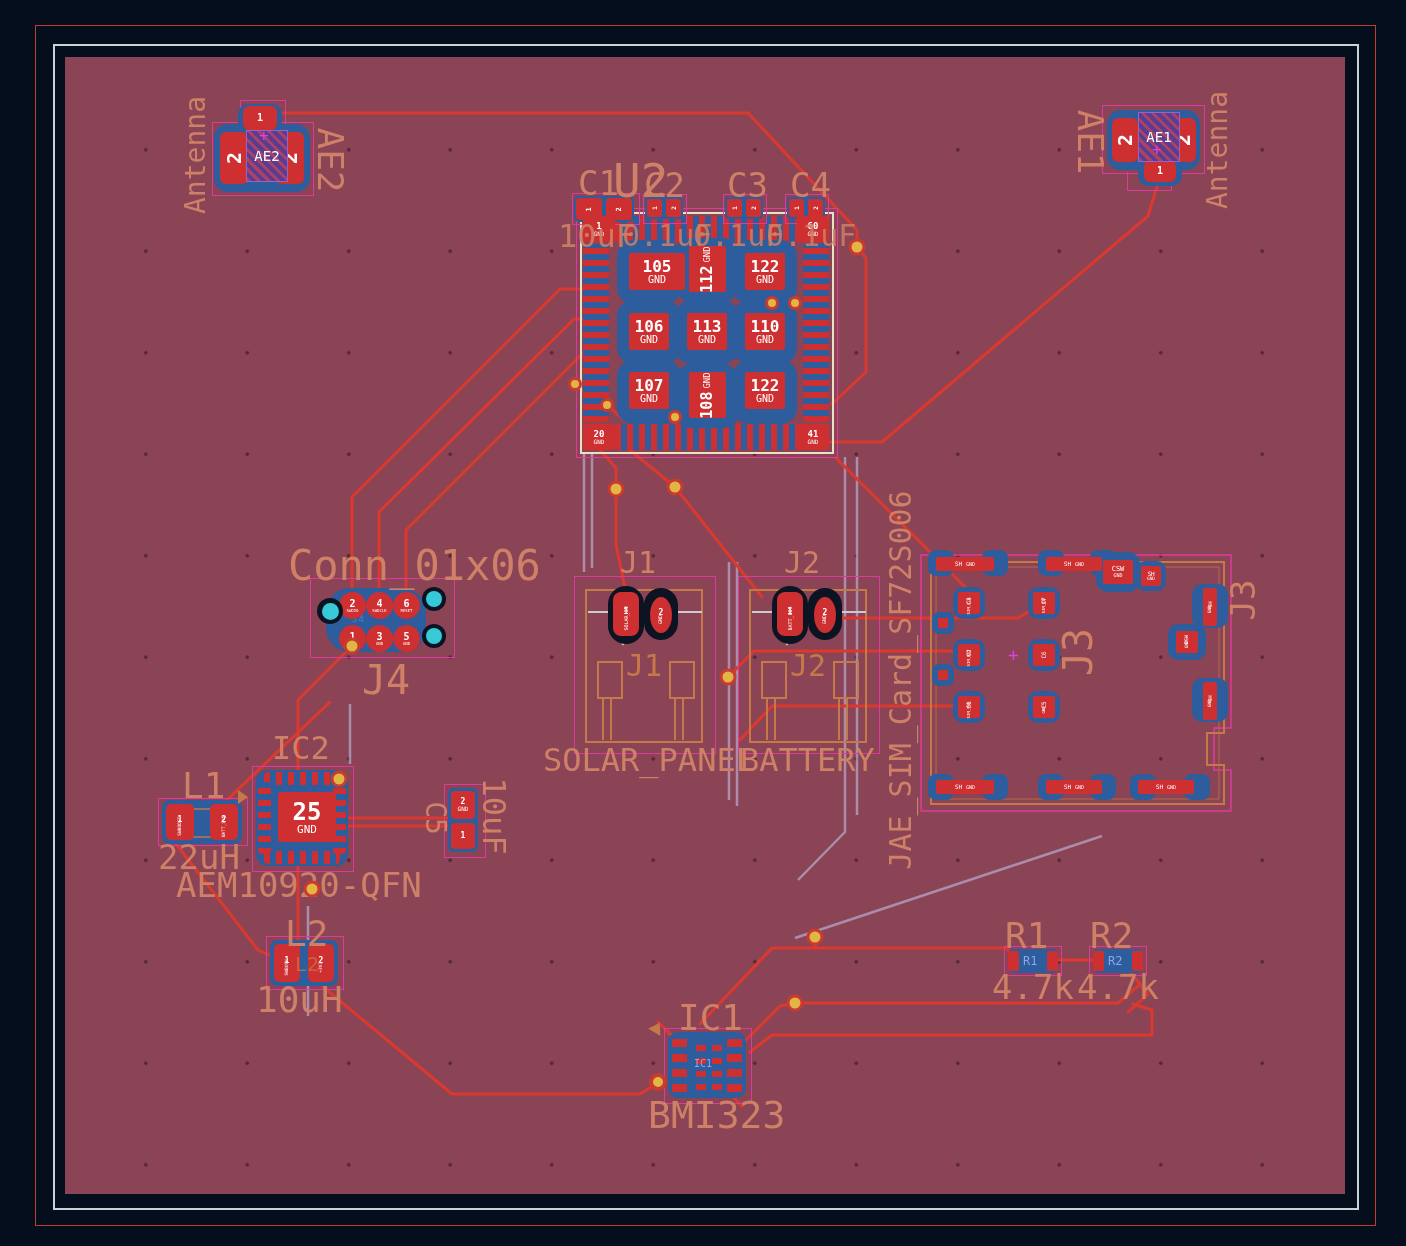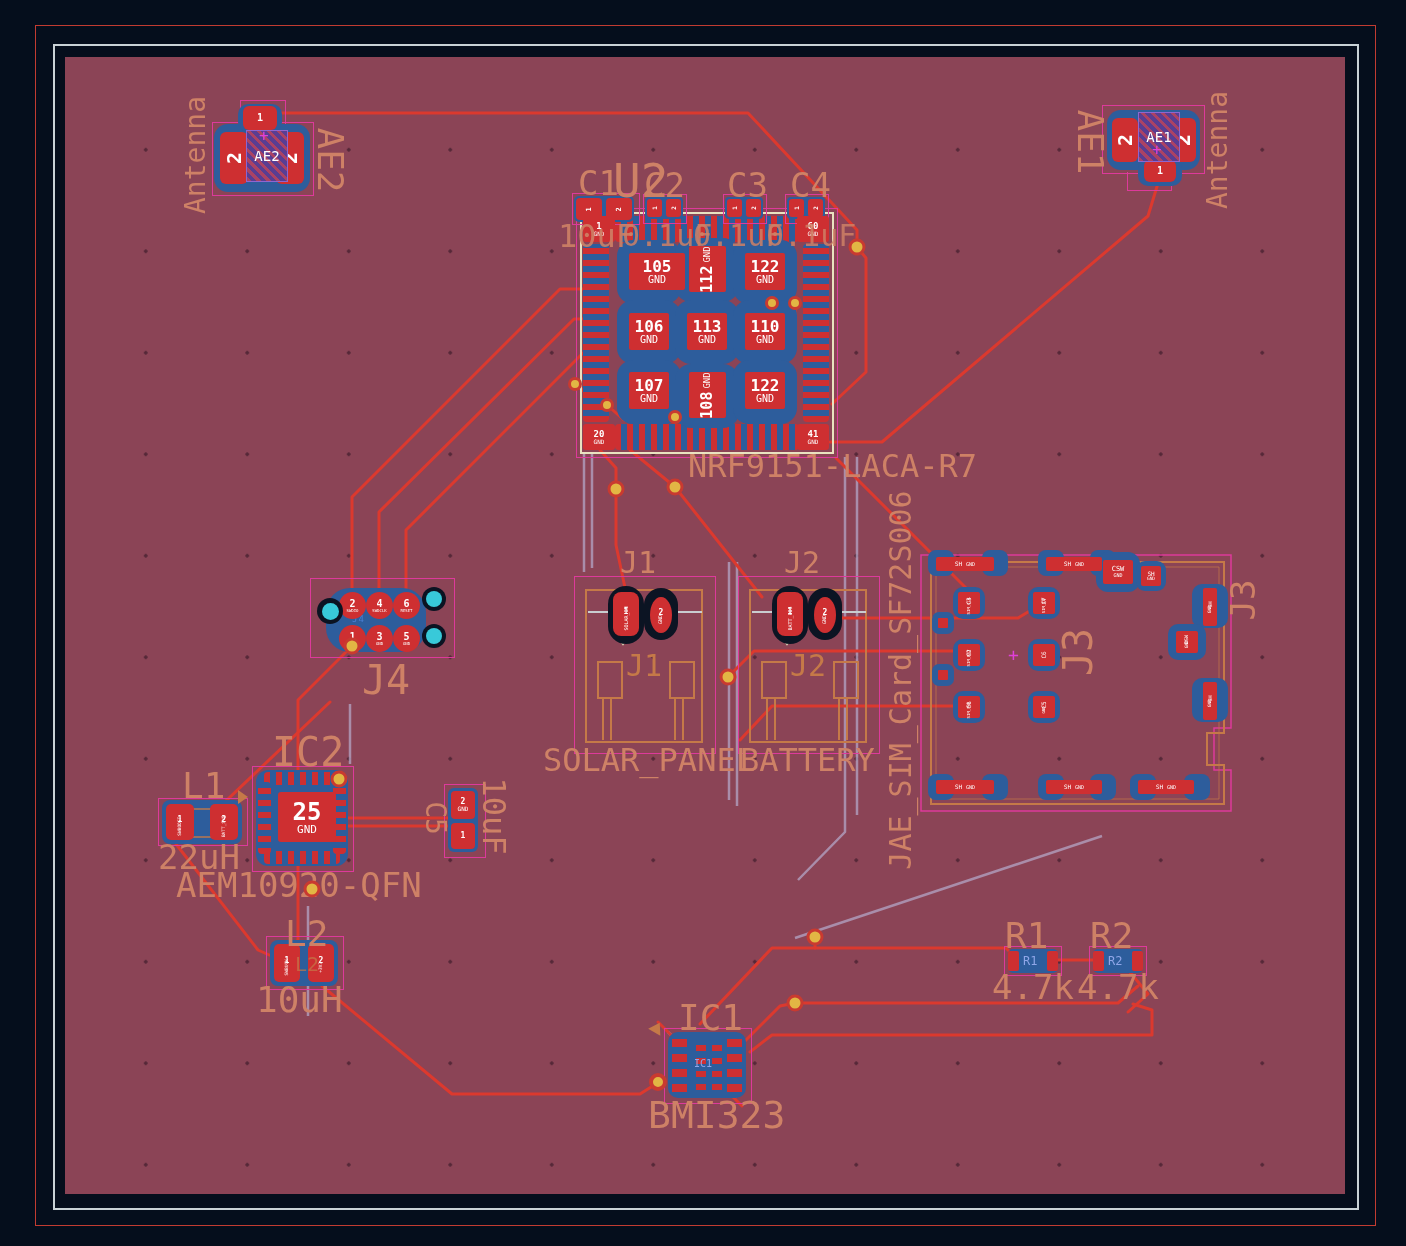--- a/index.html
+++ b/index.html
@@ -294,22 +294,22 @@
 
   <div class="lbl" style="left:578px;top:166px;font-size:34px">C1</div>
   <div class="lbl" style="left:613px;top:158px;font-size:46px">U2</div>
   <div class="lbl" style="left:644px;top:168px;font-size:34px">C2</div>
   <div class="lbl" style="left:727px;top:168px;font-size:34px">C3</div>
   <div class="lbl" style="left:790px;top:168px;font-size:34px">C4</div>
   <div class="lbl" style="left:558px;top:220px;font-size:32px;opacity:.9">10uF</div>
   <div class="lbl" style="left:622px;top:221px;font-size:30px;opacity:.85">0.1uF</div>
   <div class="lbl" style="left:693px;top:221px;font-size:30px;opacity:.85">0.1uF</div>
   <div class="lbl" style="left:766px;top:221px;font-size:30px;opacity:.85">0.1uF</div>
-  <div class="lbl" style="left:688px;top:450px;font-size:32px">NRF9151-LACA-R7</div>
-
+
+  <div class="lbl" style="left:288px;top:545px;font-size:42px">Conn_01x06</div>
   <div>
     <div class="courtyard" style="left:310px;top:578px;width:143px;height:78px"></div>
     <div class="bodyblue" style="left:326px;top:588px;width:100px;height:64px;border-radius:24px"></div>
     <div class="abs" style="left:352px;top:614px;color:#4a7fd4;font-size:9px;z-index:5;letter-spacing:1px">J4</div>
     <div class="padred" style="left:339px;top:592px;width:27px;height:27px;border-radius:50%">
       <span class="pn" style="font-size:10px">2</span>
       <span style="font-size:4px">SWDIO</span>
     </div>
     <div class="padred" style="left:366px;top:592px;width:27px;height:27px;border-radius:50%">
       <span class="pn" style="font-size:10px">4</span>
@@ -470,21 +470,21 @@
     </div>
 
     <div class="bodyblue" style="left:932px;top:612px;width:22px;height:22px;border-radius:7px"></div>
     <div class="padred" style="left:938px;top:618px;width:10px;height:10px;border-radius:1px"></div>
     <div class="bodyblue" style="left:932px;top:664px;width:22px;height:22px;border-radius:7px"></div>
     <div class="padred" style="left:938px;top:670px;width:10px;height:10px;border-radius:1px"></div>
     <div class="vlbl olbl" style="left:1078px;top:652px;font-size:40px">J3</div>
   </div>
   <div class="vlbl" style="left:1243px;top:600px;font-size:34px">J3</div>
 
-  <div class="lbl" style="left:272px;top:732px;font-size:40px">IC2</div>
+  <div class="lbl" style="left:272px;top:732px;font-size:32px">IC2</div>
   <div>
     <div class="courtyard" style="left:252px;top:766px;width:100px;height:104px"></div>
     <div class="bodyblue" style="left:256px;top:770px;width:92px;height:96px;border-radius:12px"></div>
     <div class="abs strip-h" style="left:264px;top:772px;width:76px;height:13px;z-index:5"></div>
     <div class="abs strip-h" style="left:264px;top:851px;width:76px;height:13px;z-index:5"></div>
     <div class="abs strip-v" style="left:258px;top:782px;width:13px;height:72px;z-index:5"></div>
     <div class="abs strip-v" style="left:333px;top:782px;width:13px;height:72px;z-index:5"></div>
     <div class="padred" style="left:278px;top:792px;width:58px;height:50px;border-radius:3px">
       <span class="pn" style="font-size:24px">25</span>
       <span style="font-size:11px">GND</span>

